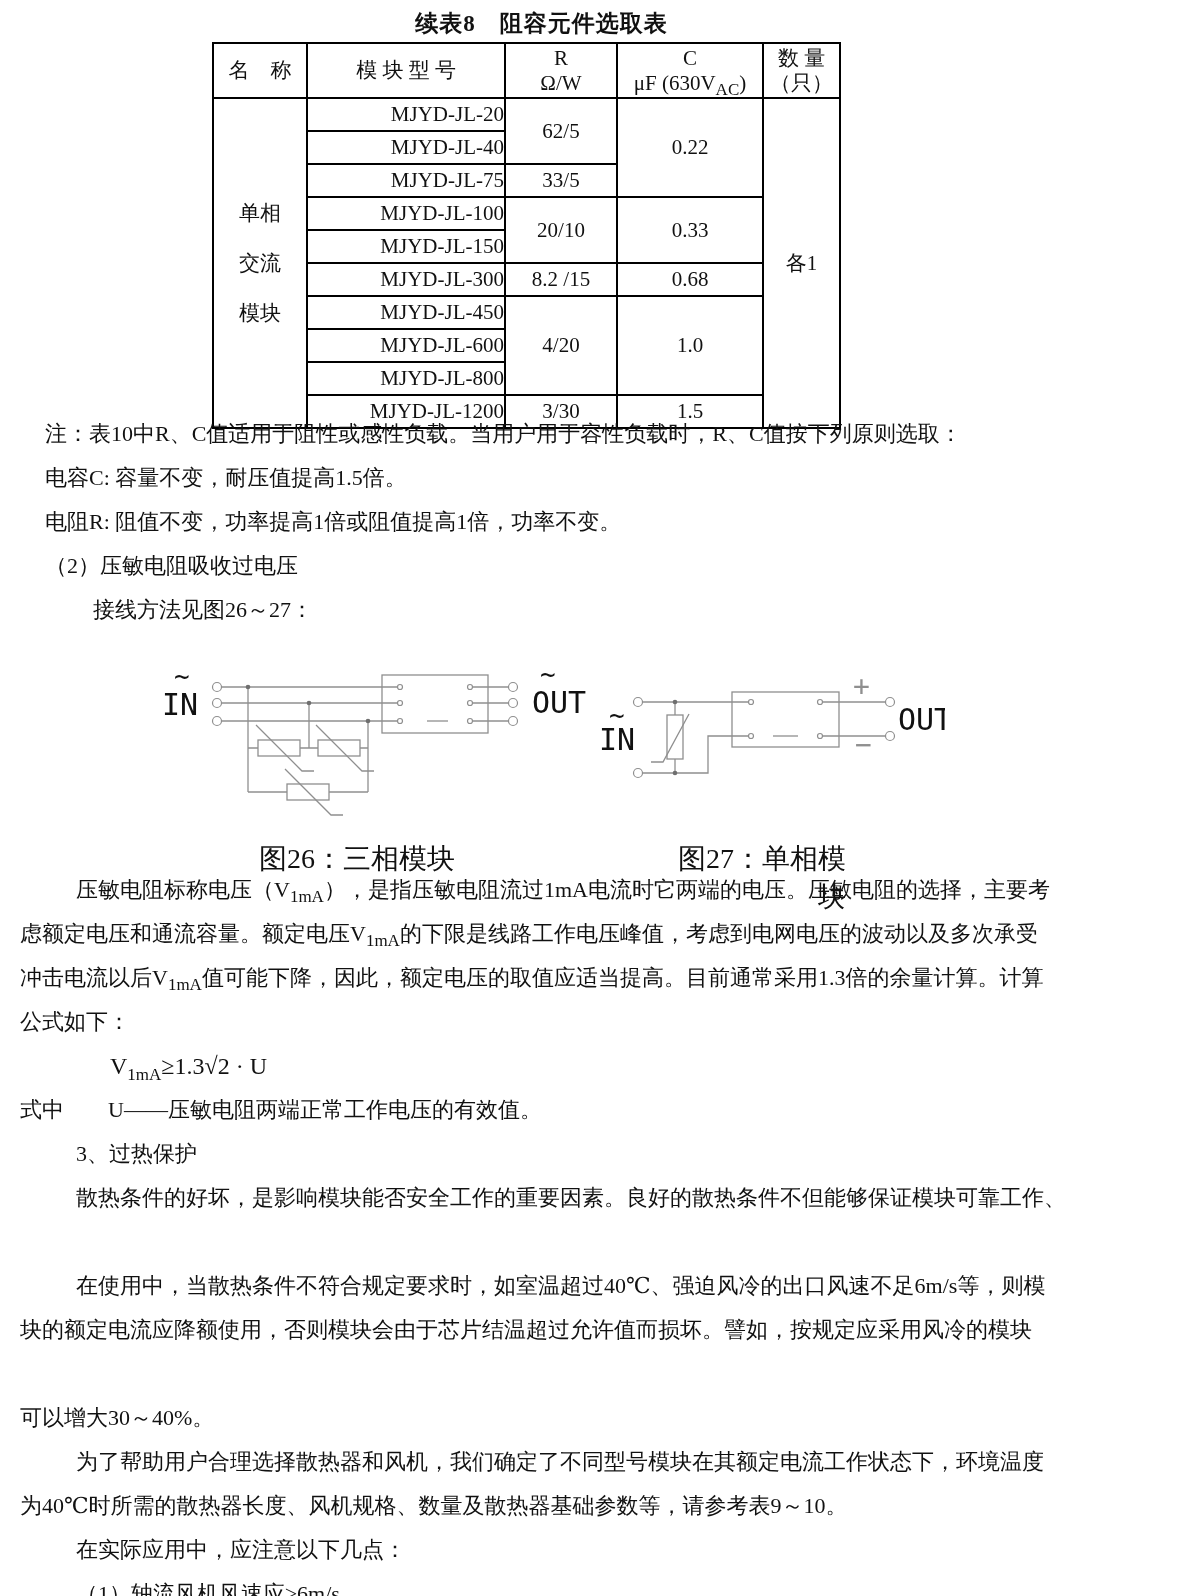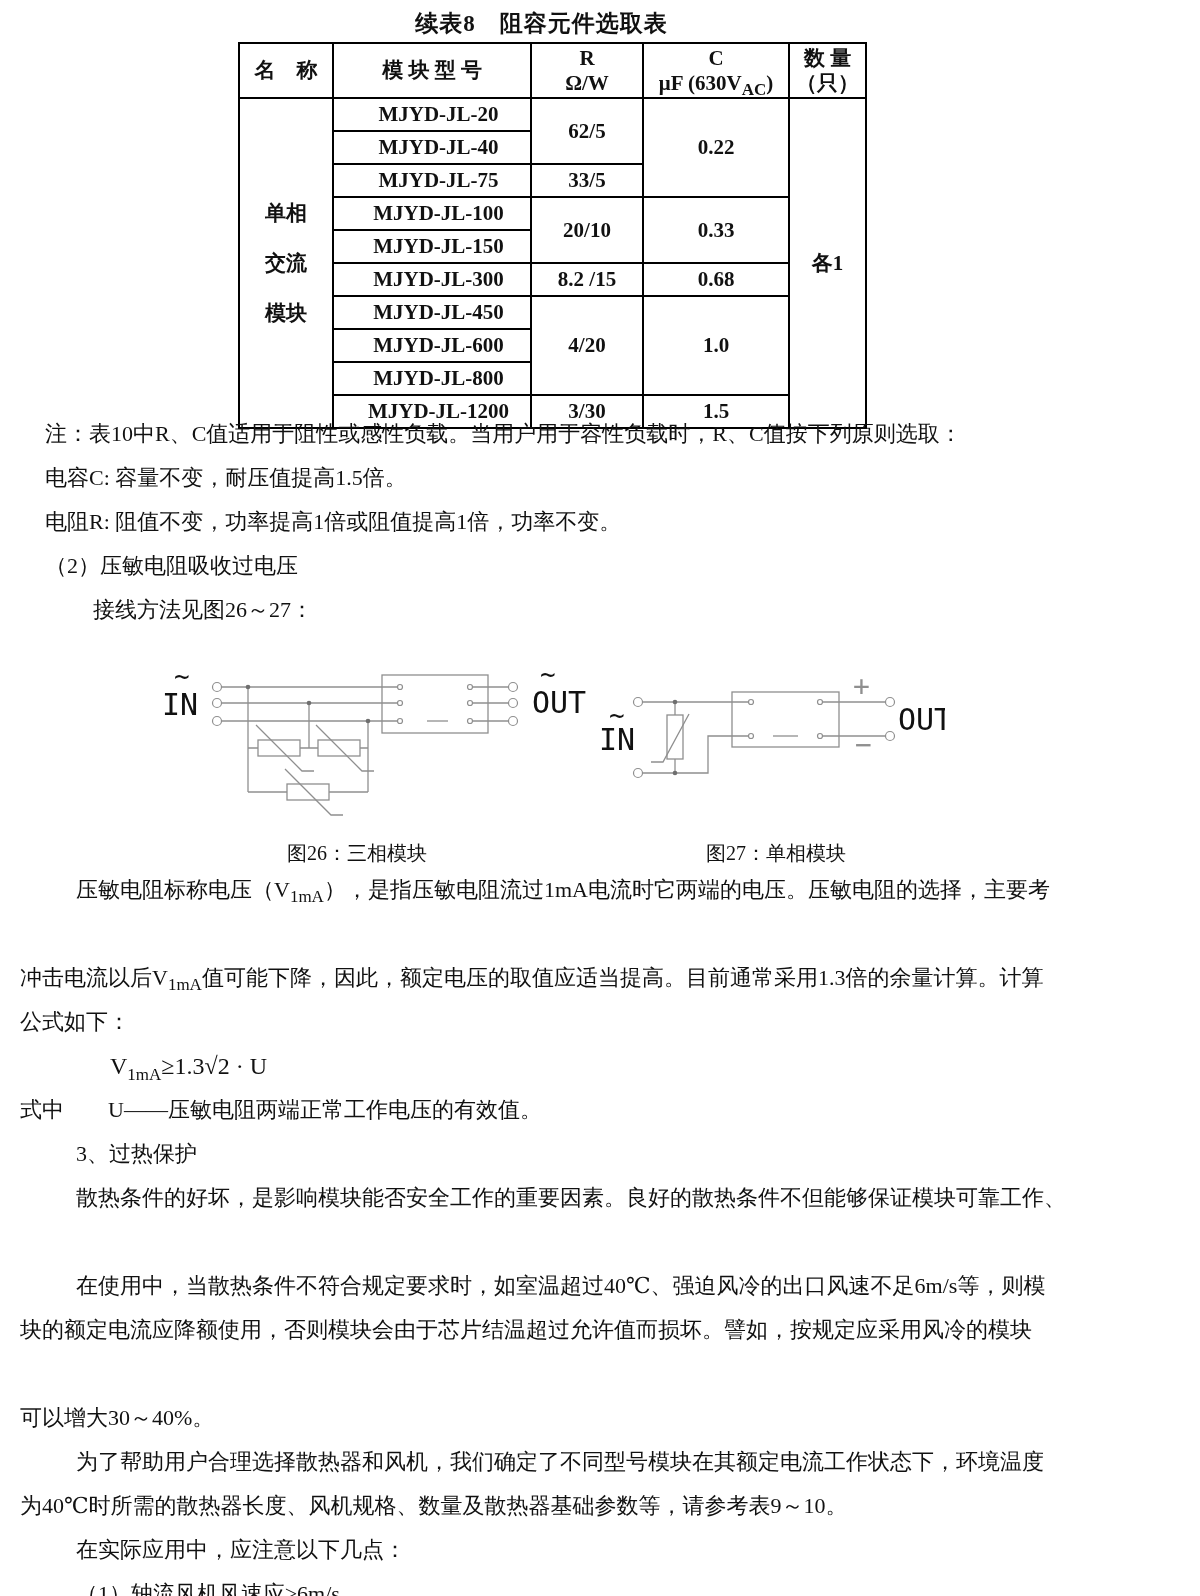--- a/index.html
+++ b/index.html
@@ -9,43 +9,42 @@
     background:#ffffff;
     font-family:"Liberation Serif","DejaVu Serif",serif;
     color:#111;
     overflow:hidden;
   }
   .title{
     position:absolute;top:8px;left:228px;width:627px;
     text-align:center;font-weight:bold;font-size:23px;letter-spacing:1px;
   }
   table.rc{
-    position:absolute;top:42px;left:238px;
+    position:absolute;top:42px;left:212px;
     border-collapse:collapse;table-layout:fixed;width:627px;
     font-size:21px;
-    font-weight:bold;
   }
   table.rc td{
     border:2px solid #000;
     text-align:center;vertical-align:middle;
     padding:0;height:31px;line-height:1.15;
   }
   table.rc tr.hdr td{height:53px;}
-  table.rc td.model{text-align:center;padding-left:13px;}
+  table.rc td.model{text-align:right;padding-left:13px;}
   table.rc td.grp div{line-height:50px;}
   .ln{
     position:absolute;left:20px;width:1165px;
     height:44px;line-height:44px;font-size:22px;white-space:nowrap;
   }
   .ind{padding-left:56px;}
   .ind-note{padding-left:25px;}
   .ind-intro{padding-left:73px;}
   .formula{padding-left:90px;font-size:24px;}
   sub{font-size:17px;line-height:0;}
-  .cap{position:absolute;top:840px;font-size:20px;}
+  .cap{position:absolute;top:840px;font-size:28px;}
   svg text{font-family:"DejaVu Sans Mono","Liberation Mono",monospace;fill:#111;}
   .wire{stroke:#8f8f8f;stroke-width:1.3;fill:none;}
   .term{stroke:#8f8f8f;stroke-width:1.2;fill:#ffffff;}
   .dot{fill:#6f6f6f;stroke:none;}
   .vrect{stroke:#8f8f8f;stroke-width:1.3;fill:#ffffff;}
 </style>
 </head>
 <body>
 
 <div class="doc">
@@ -214,20 +213,21 @@
     <circle class="term" cx="305" cy="86" r="4.5"></circle>
     <text x="268" y="46" font-size="28" fill="#8f8f8f" style="fill:#8f8f8f">+</text>
     <text x="270" y="104" font-size="28" style="fill:#8f8f8f">−</text>
     <text x="313" y="80" font-size="30">OUT</text>
   </svg>
 
   <div class="cap" style="left:227px;width:260px;text-align:center">图26：三相模块</div>
   <div class="cap" style="left:676px;width:170px;text-align:right">图27：单相模块</div>
 
   <div class="ln ind" style="top:868px">压敏电阻标称电压（V<sub>1mA</sub>），是指压敏电阻流过1mA电流时它两端的电压。压敏电阻的选择，主要考</div>
+  <div class="ln" style="top:912px">虑额定电压和通流容量。额定电压V<sub>1mA</sub>的下限是线路工作电压峰值，考虑到电网电压的波动以及多次承受</div>
   <div class="ln" style="top:956px">冲击电流以后V<sub>1mA</sub>值可能下降，因此，额定电压的取值应适当提高。目前通常采用1.3倍的余量计算。计算</div>
   <div class="ln" style="top:1000px">公式如下：</div>
   <div class="ln formula" style="top:1044px">V<sub>1mA</sub>≥1.3√2 · U</div>
   <div class="ln" style="top:1088px">式中　　U——压敏电阻两端正常工作电压的有效值。</div>
   <div class="ln ind" style="top:1132px">3、过热保护</div>
   <div class="ln ind" style="top:1176px">散热条件的好坏，是影响模块能否安全工作的重要因素。良好的散热条件不但能够保证模块可靠工作、</div>
   <div class="ln ind" style="top:1264px">在使用中，当散热条件不符合规定要求时，如室温超过40℃、强迫风冷的出口风速不足6m/s等，则模</div>
   <div class="ln" style="top:1308px">块的额定电流应降额使用，否则模块会由于芯片结温超过允许值而损坏。譬如，按规定应采用风冷的模块</div>
   <div class="ln" style="top:1396px">可以增大30～40%。</div>
   <div class="ln ind" style="top:1440px">为了帮助用户合理选择散热器和风机，我们确定了不同型号模块在其额定电流工作状态下，环境温度</div>

